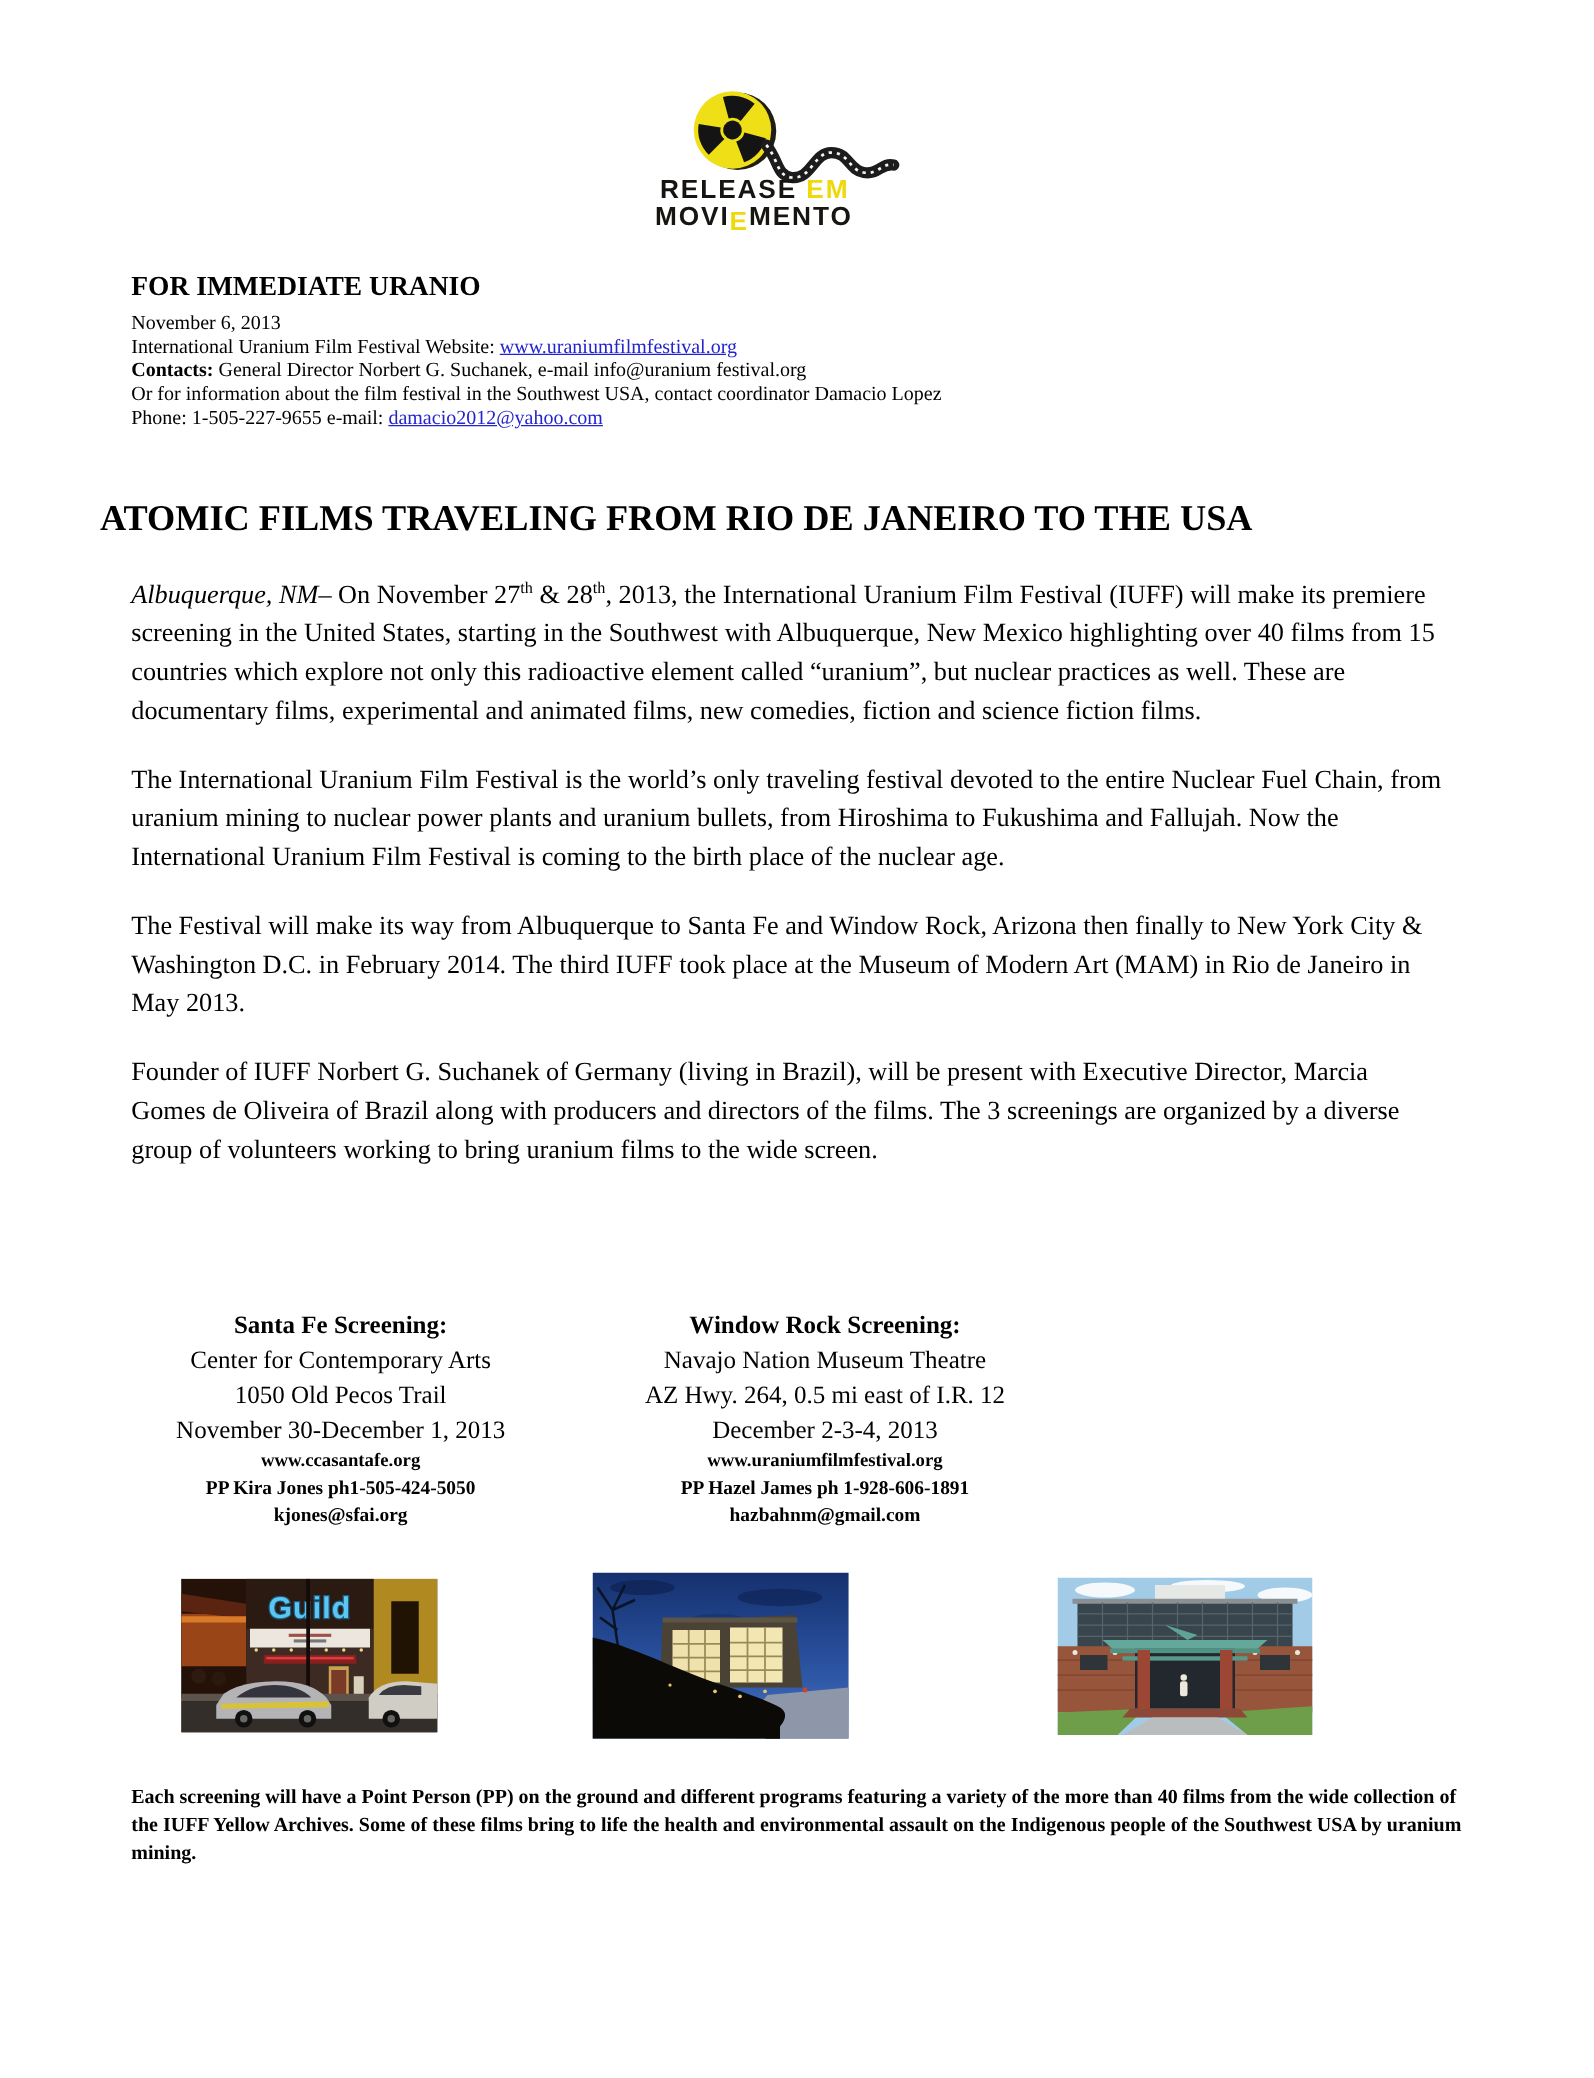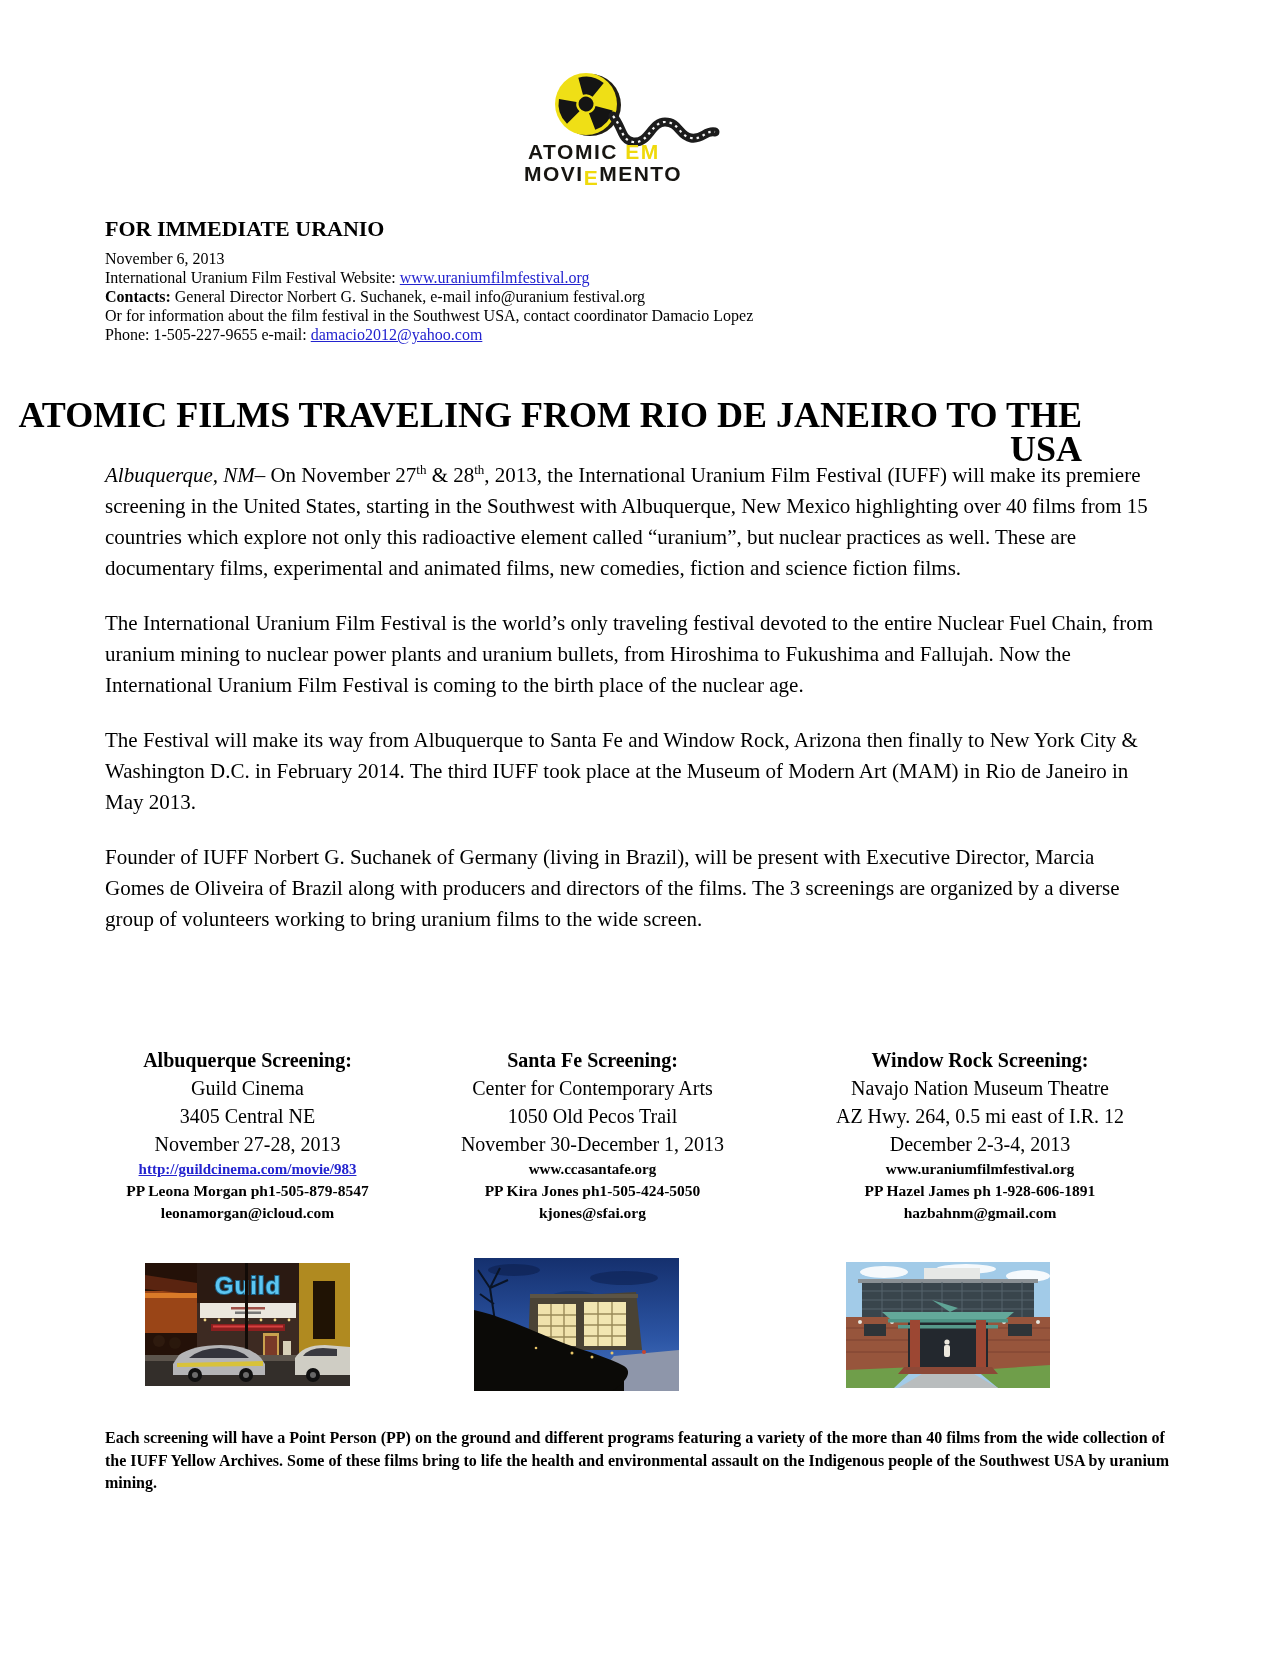--- a/index.html
+++ b/index.html
@@ -16,22 +16,22 @@
   .logo-line2{top:93px;left:9px;}
   .logo-yellow{color:#EFD90B;}
   .logo-drop{position:relative;top:4px;}
   
   .hdr{position:absolute;top:216px;left:105px;width:820px;}
   .hdr h1{font-size:22px;line-height:26px;font-weight:bold;margin:0 0 7px 0;}
   .hdr .line{font-size:16px;line-height:19px;}
   b.inline{font-weight:bold;}
   a.doclink{color:#2323CF;text-decoration:underline;cursor:pointer;}
   
-  .headline{position:absolute;top:398px;left:0;width:1082px;text-align:right;
-    font-size:36px;font-weight:bold;line-height:34px;}
+  .headline{position:absolute;top:398px;left:0;width:1082px;text-align:center;
+    font-size:29px;font-weight:bold;line-height:34px;}
   
   .body{position:absolute;top:460px;left:105px;width:1068px;font-size:21px;line-height:31px;}
   .body p{margin:0 15px 24px 0;}
   .body sup{font-size:13px;line-height:0;}
   .italic{font-style:italic;}
   
   .cols{position:absolute;top:1046px;left:100px;width:1070px;display:flex;gap:25px;}
   .col{text-align:center;}
   .col1{width:295px;}.col2{width:345px;}.col3{width:380px;}
   .col .title{font-size:20px;line-height:28px;font-weight:bold;}
@@ -63,21 +63,21 @@
         <g>
           <path d="M -4.9 -8.4 A 9.7 9.7 0 0 1 4.9 -8.4 L 13 -24.2 A 27.5 27.5 0 0 0 -13 -24.2 Z"></path>
           <path d="M -4.9 -8.4 A 9.7 9.7 0 0 1 4.9 -8.4 L 13 -24.2 A 27.5 27.5 0 0 0 -13 -24.2 Z" transform="rotate(120)"></path>
           <path d="M -4.9 -8.4 A 9.7 9.7 0 0 1 4.9 -8.4 L 13 -24.2 A 27.5 27.5 0 0 0 -13 -24.2 Z" transform="rotate(240)"></path>
         </g>
       </g>
 
       <path d="M80,46 C90,58 88,70 100,72 C116,74 118,52 132,52 C146,52 146,66 158,68 C170,70 172,60 182,62" fill="none" stroke="#1c1c1c" stroke-width="9" stroke-linecap="round"></path>
       <path d="M80,46 C90,58 88,70 100,72 C116,74 118,52 132,52 C146,52 146,66 158,68 C170,70 172,60 182,62" fill="none" stroke="#f5f5f5" stroke-width="2.2" stroke-dasharray="2.5 4"></path>
     </svg>
-    <div class="logo-word logo-line1"><span>ATOMIC</span> <span class="logo-yellow">EM</span></div>
+    <div class="logo-word logo-line1"><span>RELEASE</span> <span class="logo-yellow">EM</span></div>
     <div class="logo-word logo-line2"><span>MOVI</span><span class="logo-yellow logo-drop">E</span><span>MENTO</span></div>
   </div>
 
   <div class="hdr">
     <h1>FOR IMMEDIATE URANIO</h1>
     <div class="line">November 6, 2013</div>
     <div class="line"><span>International Uranium Film Festival Website: </span><a class="doclink">www.uraniumfilmfestival.org</a></div>
     <div class="line"><b class="inline">Contacts:</b><span> General Director Norbert G. Suchanek, e-mail info@uranium festival.org</span></div>
     <div class="line">Or for information about the film festival in the Southwest USA, contact coordinator Damacio Lopez</div>
     <div class="line"><span>Phone: 1-505-227-9655 e-mail: </span><a class="doclink">damacio2012@yahoo.com</a></div>
@@ -86,29 +86,20 @@
   <div class="headline">ATOMIC FILMS TRAVELING FROM RIO DE JANEIRO TO THE USA</div>
 
   <div class="body">
     <p><span class="italic">Albuquerque, NM</span><span>– On November 27</span><sup>th</sup><span> &amp; 28</span><sup>th</sup><span>, 2013, the International Uranium Film Festival (IUFF) will make its premiere screening in the United States, starting in the Southwest with Albuquerque, New Mexico highlighting over 40 films from 15 countries which explore not only this radioactive element called “uranium”, but nuclear practices as well. These are documentary films, experimental and animated films, new comedies, fiction and science fiction films.</span></p>
     <p>The International Uranium Film Festival is the world’s only traveling festival devoted to the entire Nuclear Fuel Chain, from uranium mining to nuclear power plants and uranium bullets, from Hiroshima to Fukushima and Fallujah. Now the International Uranium Film Festival is coming to the birth place of the nuclear age.</p>
     <p>The Festival will make its way from Albuquerque to Santa Fe and Window Rock, Arizona then finally to New York City &amp; Washington D.C. in February 2014. The third IUFF took place at the Museum of Modern Art (MAM) in Rio de Janeiro in May 2013.</p>
     <p>Founder of IUFF Norbert G. Suchanek of Germany (living in Brazil), will be present with Executive Director, Marcia Gomes de Oliveira of Brazil along with producers and directors of the films. The 3 screenings are organized by a diverse group of volunteers working to bring uranium films to the wide screen.</p>
   </div>
 
   <div class="cols">
-    <div class="col col1">
-      <div class="title">Albuquerque Screening:</div>
-      <div class="big">Guild Cinema</div>
-      <div class="big">3405 Central NE</div>
-      <div class="big">November 27-28, 2013</div>
-      <div class="weblink"><a class="doclink">http://guildcinema.com/movie/983</a></div>
-      <div class="small">PP Leona Morgan ph1-505-879-8547</div>
-      <div class="small">leonamorgan@icloud.com</div>
-    </div>
     <div class="col col2">
       <div class="title">Santa Fe Screening:</div>
       <div class="big">Center for Contemporary Arts</div>
       <div class="big">1050 Old Pecos Trail</div>
       <div class="big">November 30-December 1, 2013</div>
       <div class="weblink">www.ccasantafe.org</div>
       <div class="small">PP Kira Jones ph1-505-424-5050</div>
       <div class="small">kjones@sfai.org</div>
     </div>
     <div class="col col3">

